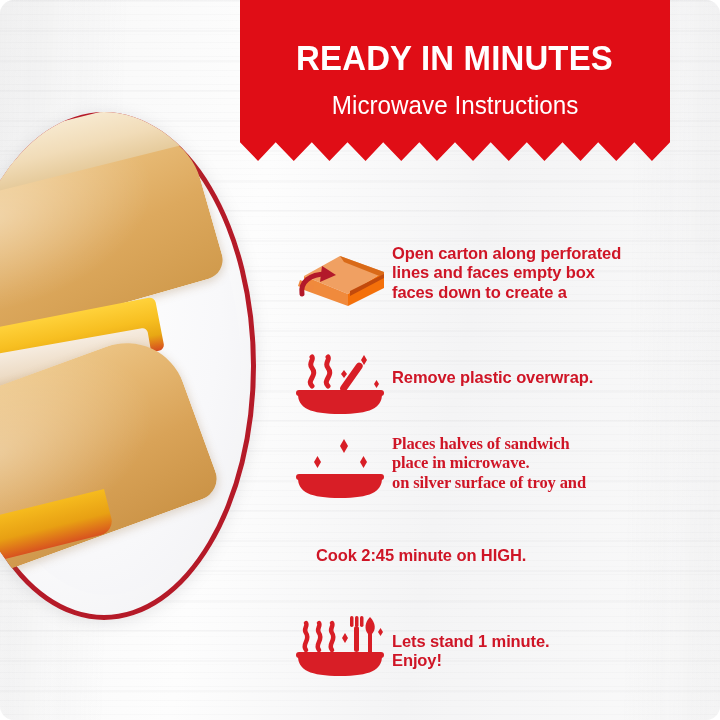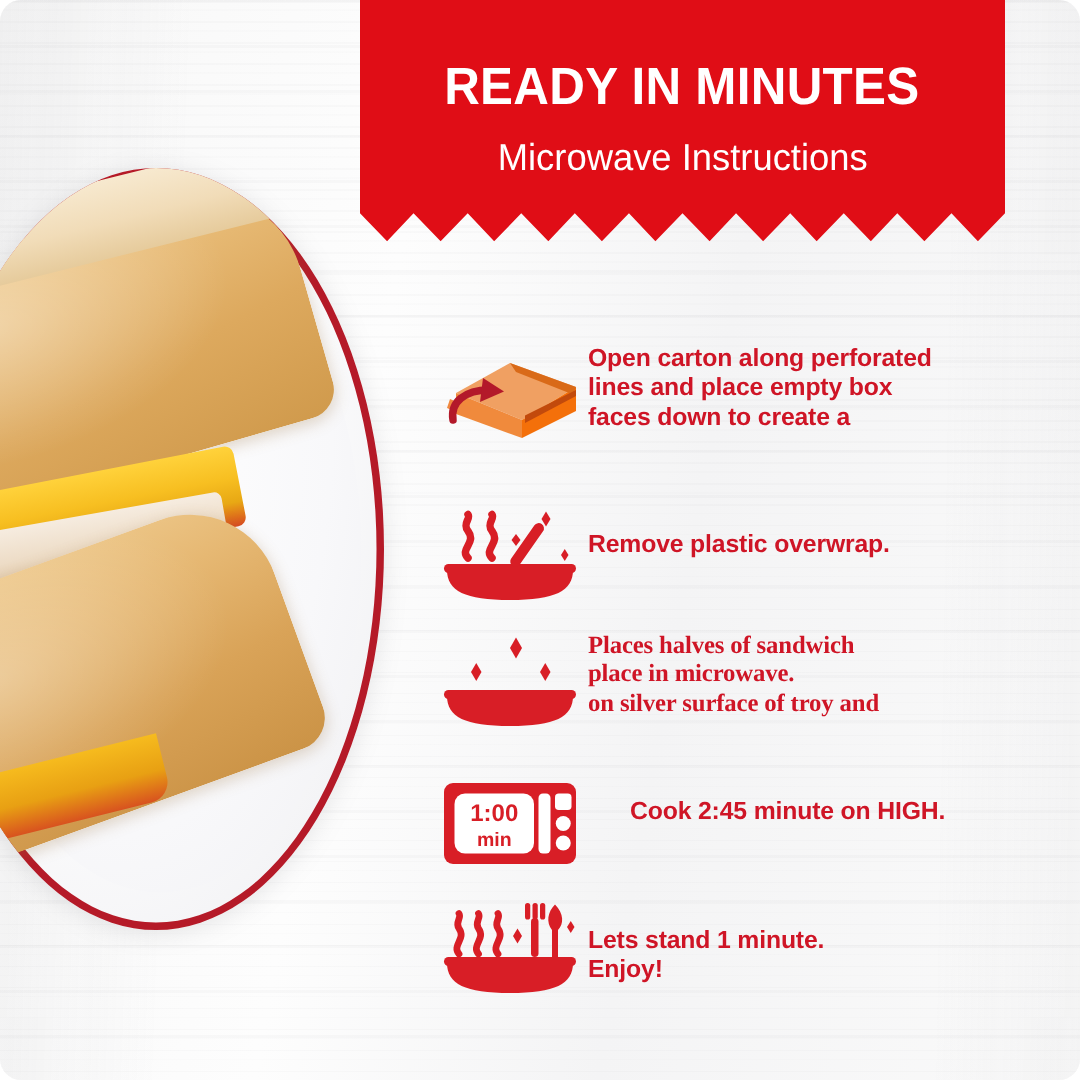--- a/index.html
+++ b/index.html
@@ -121,21 +121,21 @@
       linear-gradient(172deg,#f0cd92 0%,#e6b873 32%,#d9a358 64%,#cb9346 100%);
   }
   .cheese-drip{
     position:absolute;left:-20px;top:398px;width:180px;height:44px;
     transform:rotate(-14deg);
     border-radius:0 0 14px 14px;
     background:linear-gradient(180deg,#f6bb1e 0%,#e8a013 55%,#d8521f 100%);
   }
 
   
-  .steps{position:absolute;left:288px;top:230px;width:420px;}
+  .steps{position:absolute;left:288px;top:244px;width:420px;}
   .step{display:flex;align-items:flex-start;}
   .step-icon{width:104px;flex:0 0 104px;display:flex;justify-content:center;}
   .step-text{
     color:#cf1526;font-size:16.5px;font-weight:700;line-height:1.18;
     letter-spacing:-0.1px;padding-top:2px;
     font-family:"Liberation Sans","DejaVu Sans",sans-serif;
   }
   .step-text .ln{display:block;}
   .s1{height:100px;}
   .s2{height:88px;}
@@ -204,21 +204,21 @@
           <polygon points="12,32 56,50 56,62 12,46" fill="#F08A3C"></polygon>
           <polygon points="52,18 90,33 92,28 48,12" fill="#D96A18"></polygon>
           <polygon points="58,47 92,30 92,34 58,52" fill="#C24A0C"></polygon>
           <polygon points="8,36 22,42 20,48 6,42" fill="#F0883E"></polygon>
           <path d="M10,50 C8,38 18,30 34,30" stroke="#B3192A" stroke-width="5" fill="none" stroke-linecap="round"></path>
           <polygon points="30,22 44,31 28,38" fill="#B3192A"></polygon>
         </svg>
       </div>
       <div class="step-text">
         <span class="ln">Open carton along perforated</span>
-        <span class="ln">lines and place empty box</span>
+        <span class="ln">lines and faces empty box</span>
         <span class="ln">faces down to create a</span>
       </div>
     </div>
 
     <div class="step s2">
       <div class="step-icon">
         <svg width="92" height="62" viewBox="0 0 92 62">
           <path d="M4,40 H88 C88,54 76,60 46,60 C16,60 4,54 4,40 Z" fill="#D81E26"></path>
           <rect x="2" y="36" width="88" height="6" rx="3" fill="#D81E26"></rect>
           <path d="M18,32 C12,26 24,22 18,14 C14,9 20,6 18,3" stroke="#D81E26" stroke-width="5" fill="none" stroke-linecap="round"></path>
@@ -245,32 +245,20 @@
         </svg>
       </div>
       <div class="step-text">
         <span class="ln">Places halves of sandwich</span>
         <span class="ln">place in microwave.</span>
         <span class="ln">on silver surface of troy and</span>
       </div>
     </div>
 
     <div class="step s4">
-      <div class="step-icon">
-        <svg width="92" height="58" viewBox="0 0 92 58">
-          <rect x="2" y="2" width="88" height="54" rx="6" fill="#D81E26"></rect>
-          <rect x="9" y="9" width="53" height="40" rx="7" fill="#ffffff"></rect>
-          <rect x="65" y="9" width="8" height="40" rx="3" fill="#ffffff"></rect>
-          <rect x="76" y="9" width="11" height="11" rx="2.5" fill="#ffffff"></rect>
-          <circle cx="81.5" cy="29" r="5" fill="#ffffff"></circle>
-          <circle cx="81.5" cy="42" r="5" fill="#ffffff"></circle>
-          <text x="35.5" y="27" text-anchor="middle" fill="#D81E26" font-family="Liberation Sans, sans-serif" font-size="16" font-weight="700">1:00</text>
-          <text x="35.5" y="44" text-anchor="middle" fill="#D81E26" font-family="Liberation Sans, sans-serif" font-size="13" font-weight="700">min</text>
-        </svg>
-      </div>
       <div class="step-text">
         <span class="ln">Cook 2:45 minute on HIGH.</span>
       </div>
     </div>
 
     <div class="step s5">
       <div class="step-icon">
         <svg width="92" height="64" viewBox="0 0 92 64">
           <path d="M4,42 H88 C88,56 76,62 46,62 C16,62 4,56 4,42 Z" fill="#D81E26"></path>
           <rect x="2" y="38" width="88" height="6" rx="3" fill="#D81E26"></rect>

